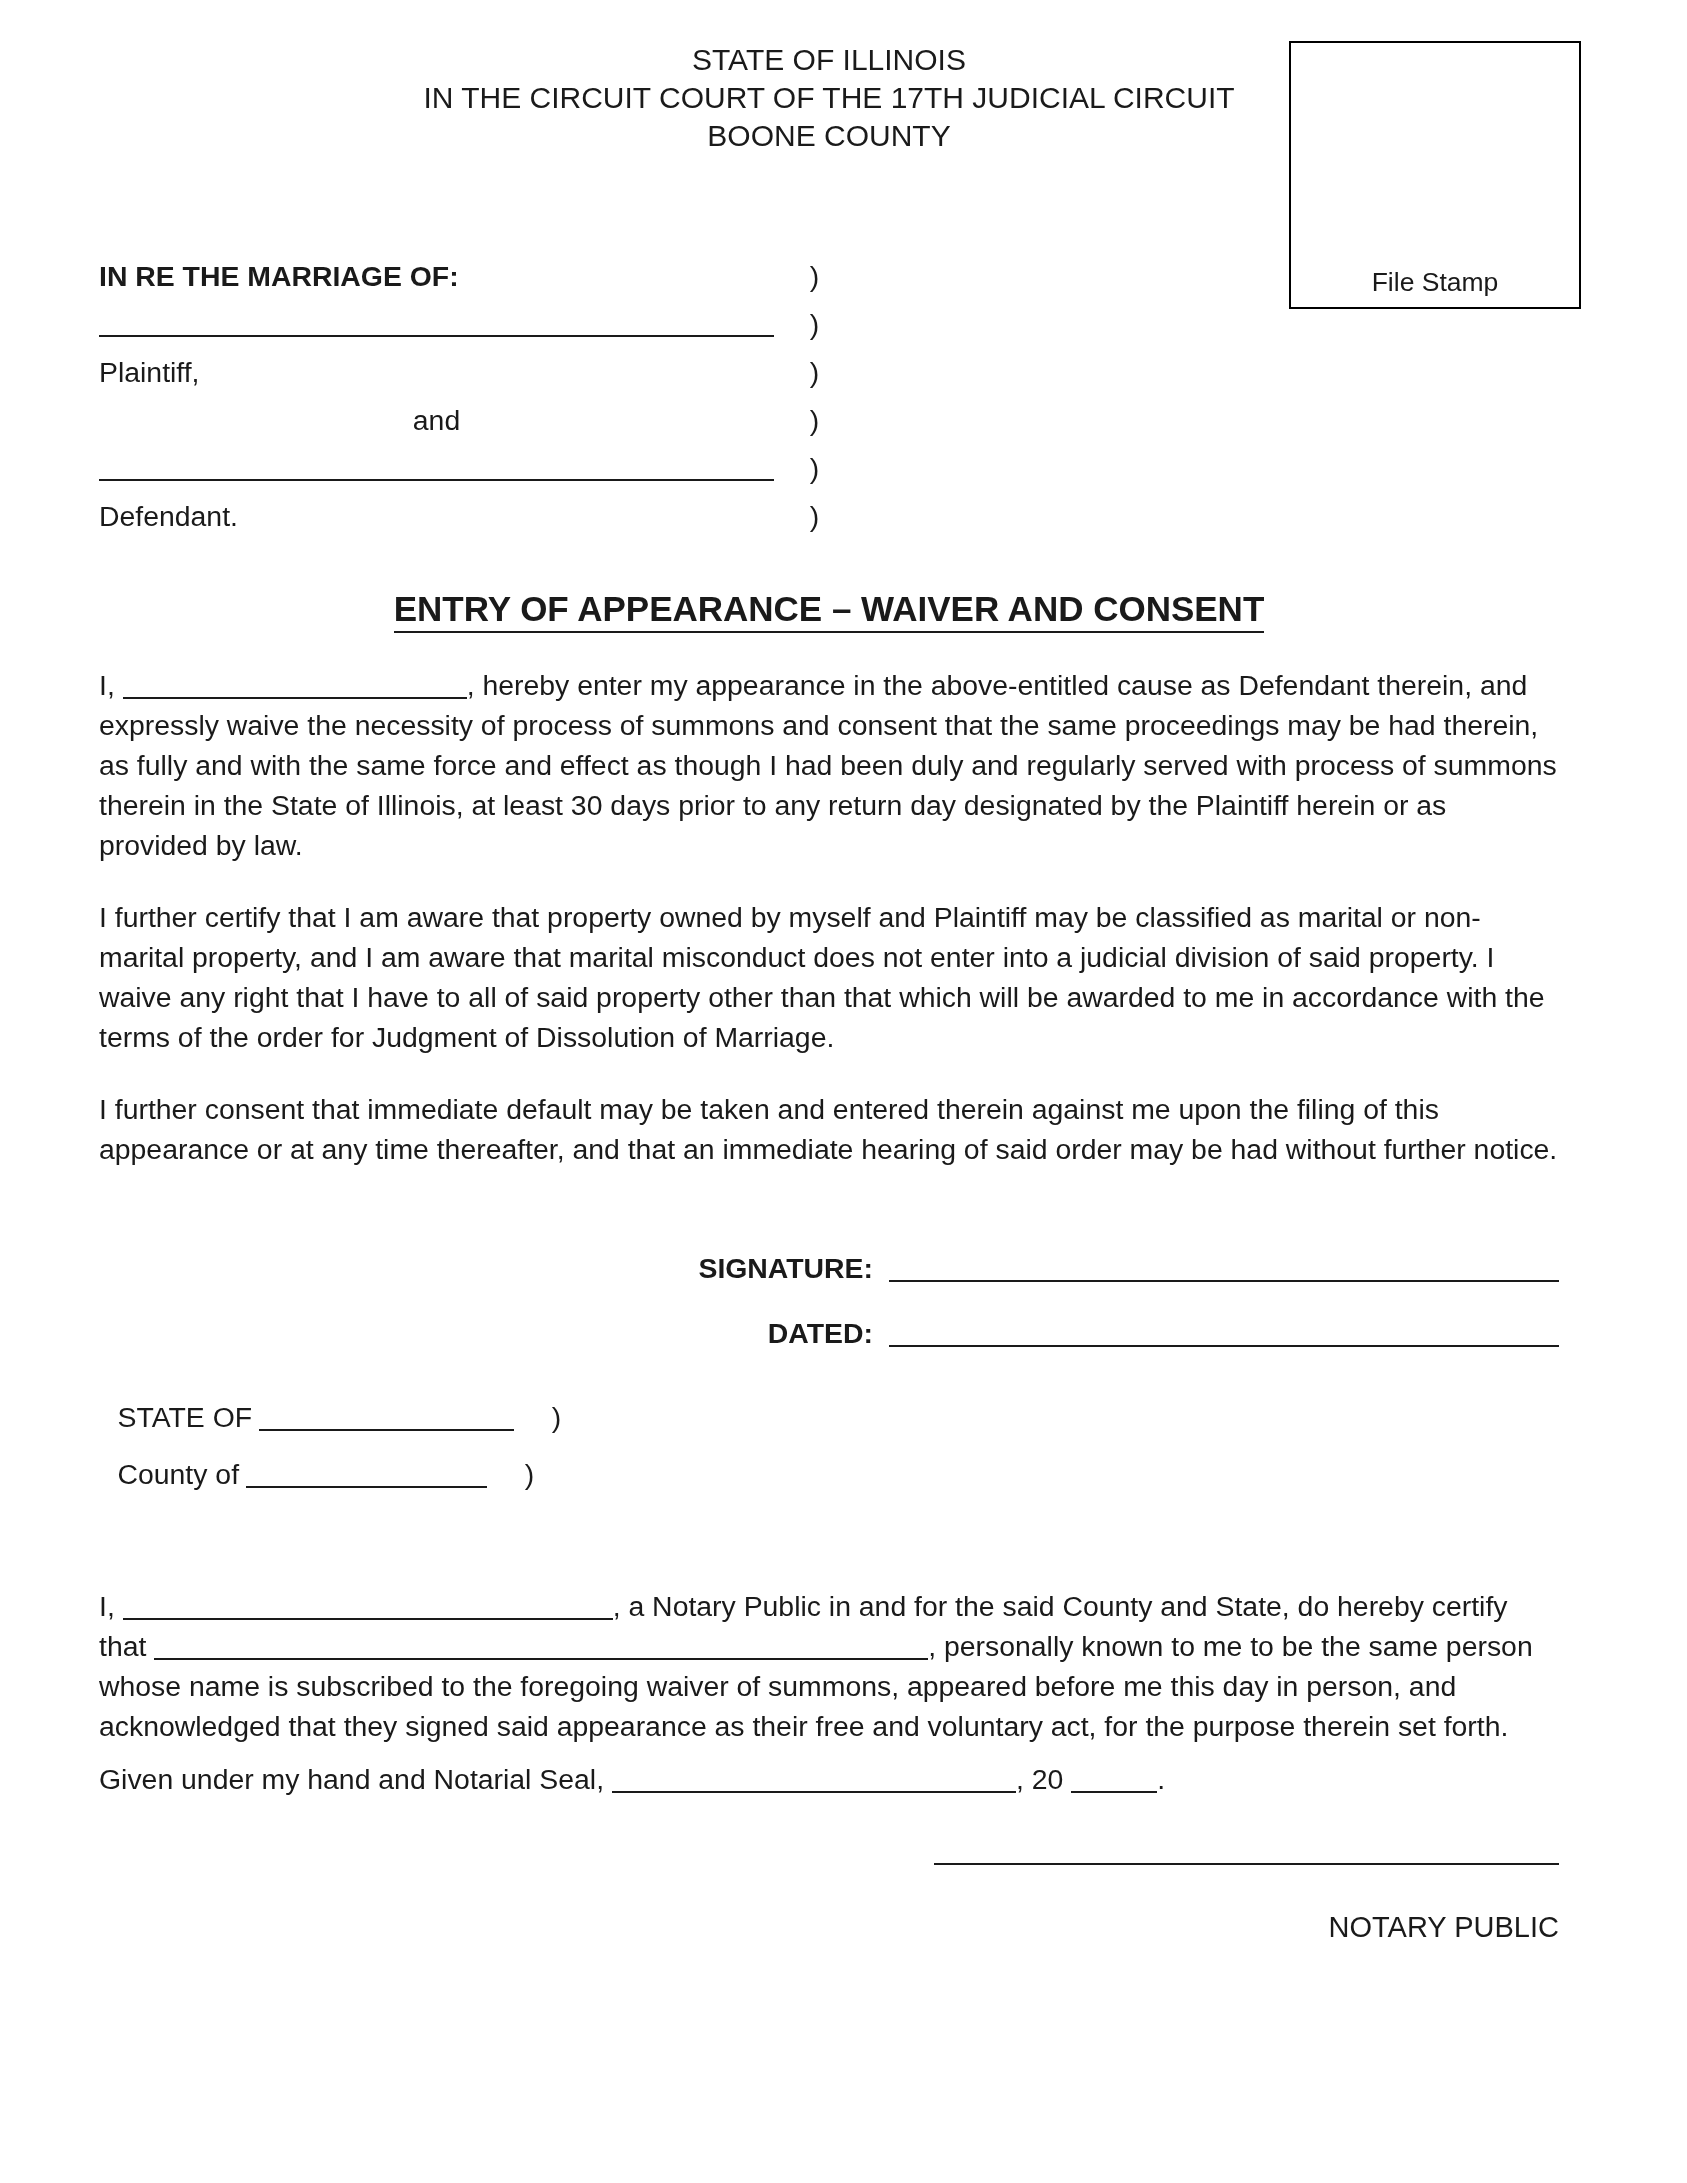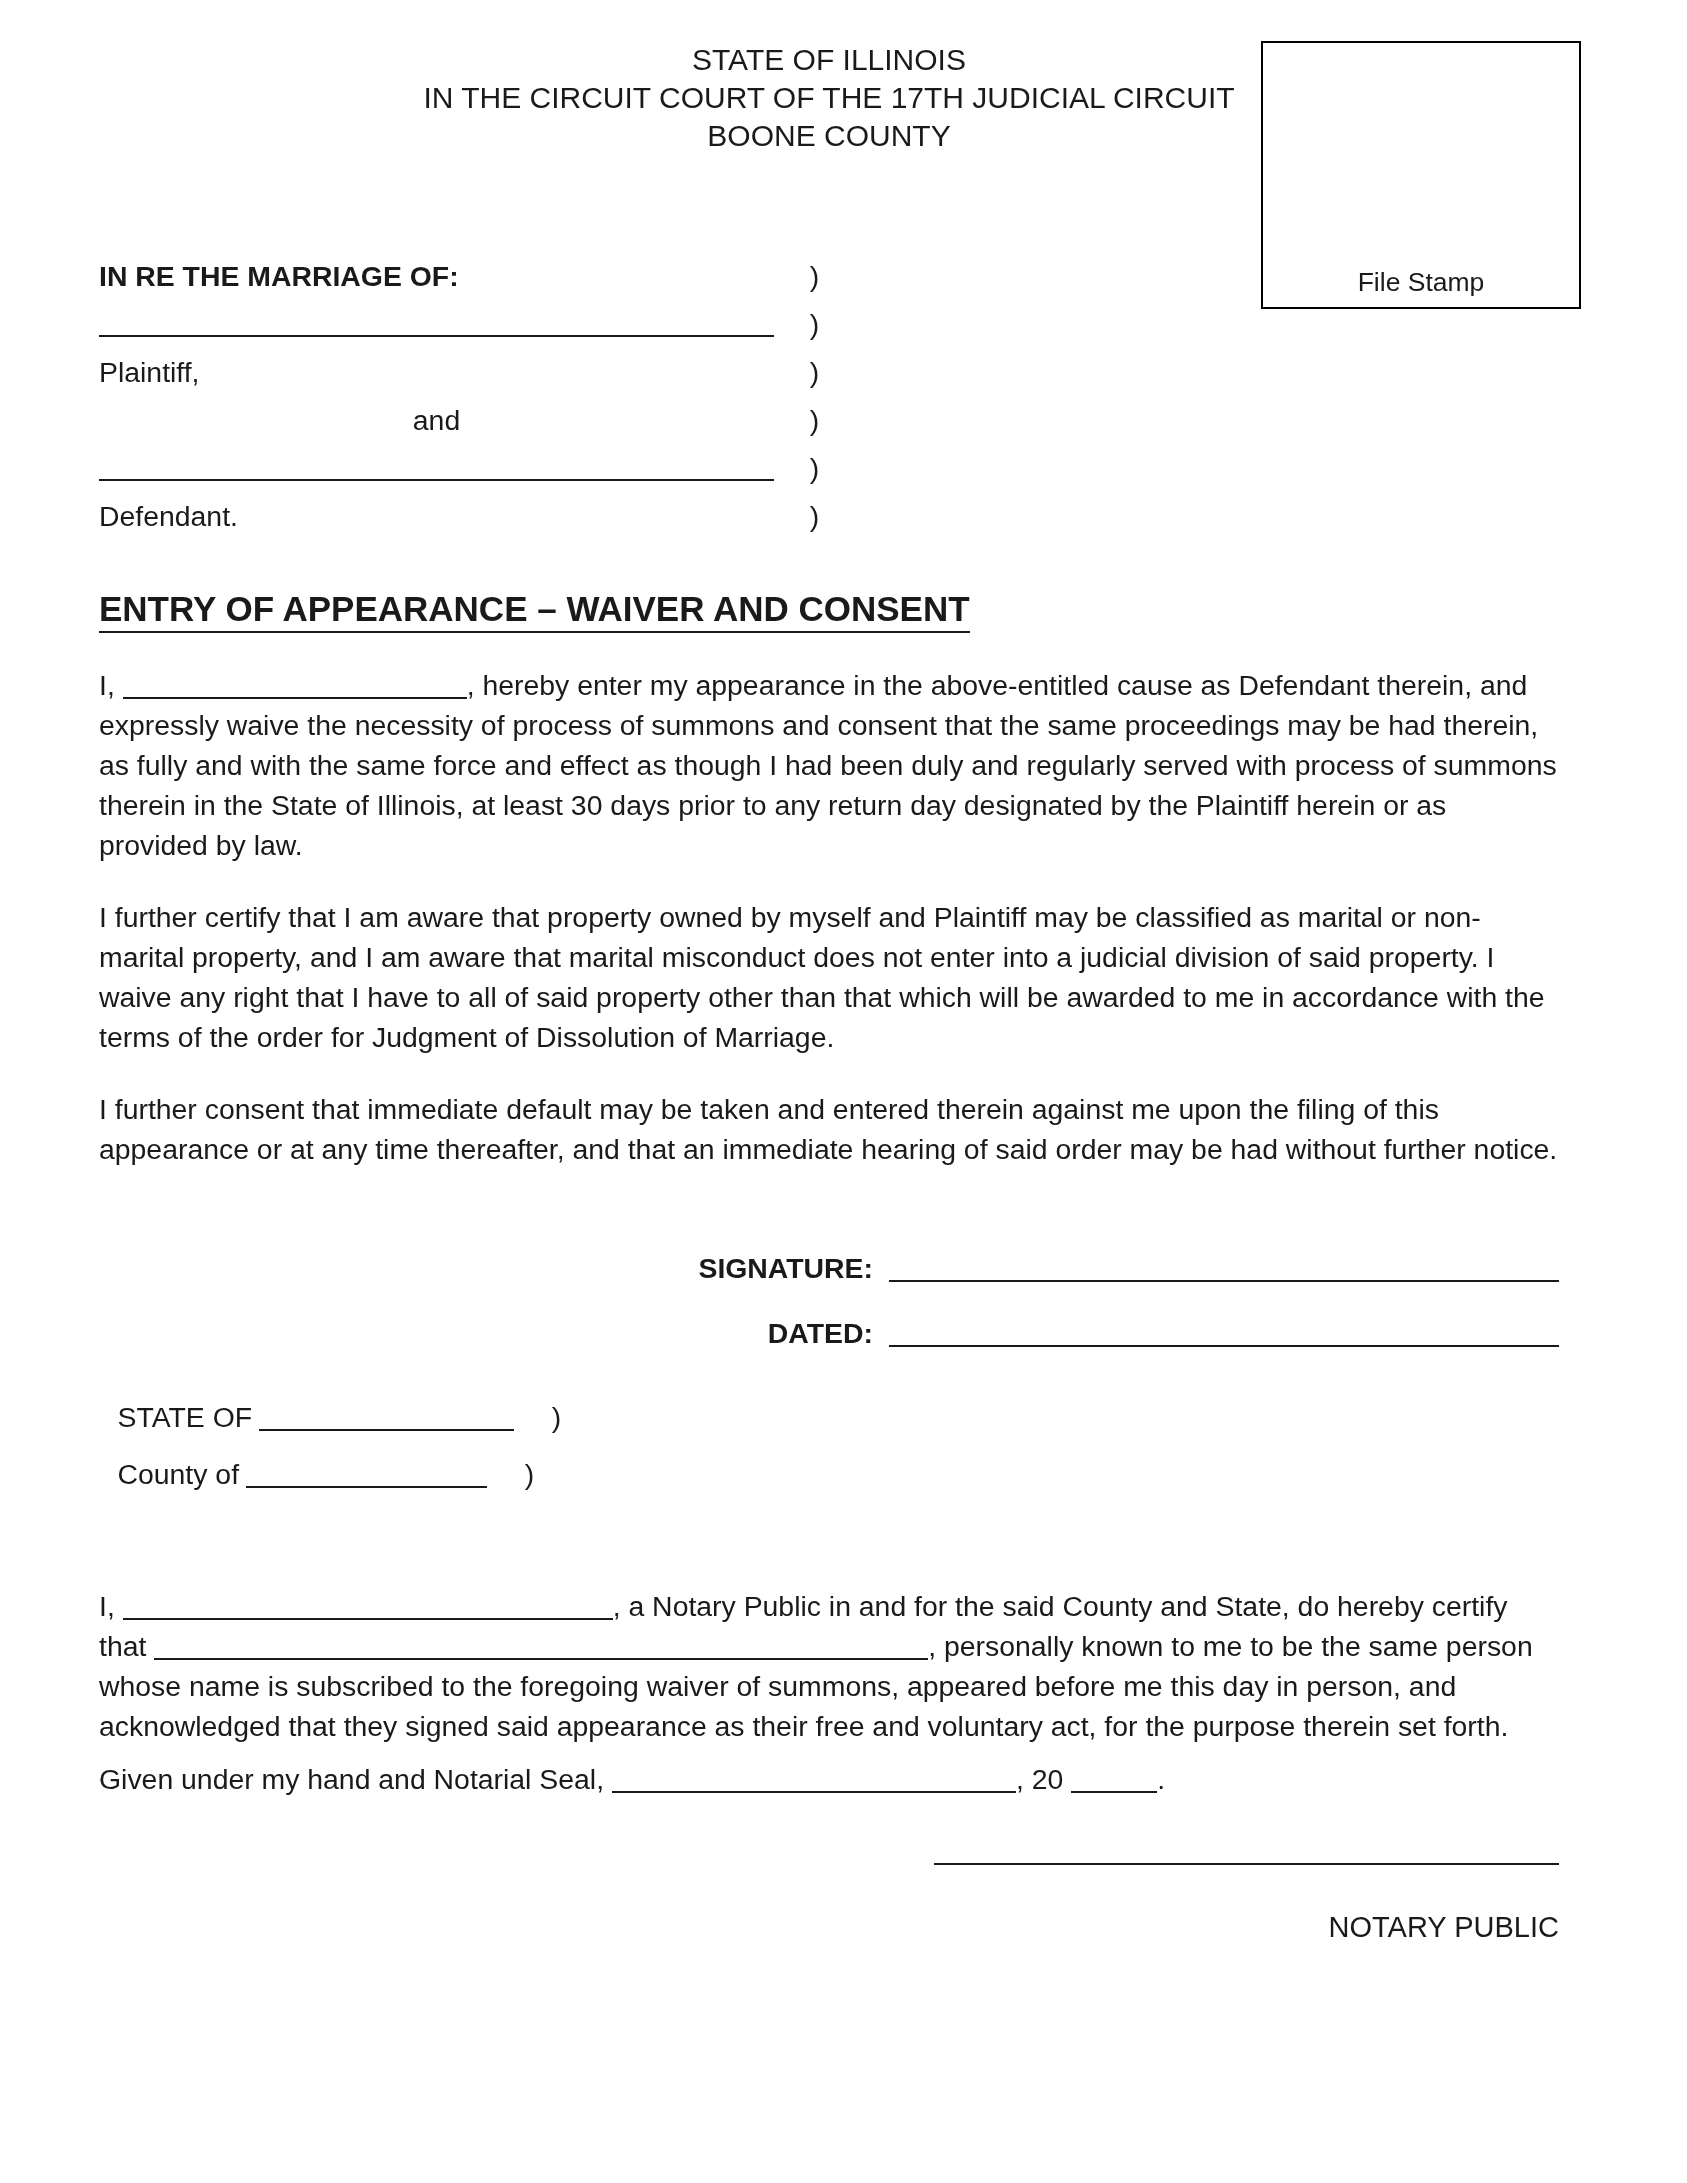--- a/index.html
+++ b/index.html
@@ -18,21 +18,21 @@
   .bold { font-weight: bold; }
   .center { text-align: center; }
   .right { }
 
   
   .court-header { text-align:center; font-weight:normal; font-size:30px; line-height:38px; }
 
   
   .file-stamp-box {
     position:absolute; top:41px; right:106px;
-    width:320px; height:268px;
+    width:292px; height:268px;
     border:2px solid #000;
     display:flex; align-items:flex-end; justify-content:center;
     padding-bottom:5.3px;
     font-size:26.5px; font-weight:normal;
   }
 
   
   .caption { margin-top:93px; }
   .cap-row { display:flex; align-items:flex-end; height:48px; }
   .cap-left { width:675px; }
@@ -47,21 +47,21 @@
     height:26.5px;
     vertical-align:-4px;
   }
   .w115 { width:76px; } .w130 { width:86px; } .w180 { width:119px; } .w185 { width:122px; }
   .w365 { width:241px; } .w385 { width:255px; } .w520 { width:344px; } .w610 { width:404px; }
   .w740 { width:490px; } .w1013 { width:670px; } .w1170 { width:774px; }
   .case-no .blank { margin-left:2.6px; margin-right:2.6px; }
   .case-no .blank:first-of-type { margin-left:13.2px; }
 
   
-  .form-title { margin-top:52px; }
+  .form-title { margin-top:52px; text-align:center; }
   .form-title span {
     font-weight:bold; font-size:35px; line-height:42px;
     border-bottom:2.6px solid #1a1a1a; padding-bottom:2.6px;
   }
 
   
   .body-section { margin-top:34px; }
   .para { margin-top:32px; }
   .para:first-child { margin-top:16px; }
 

